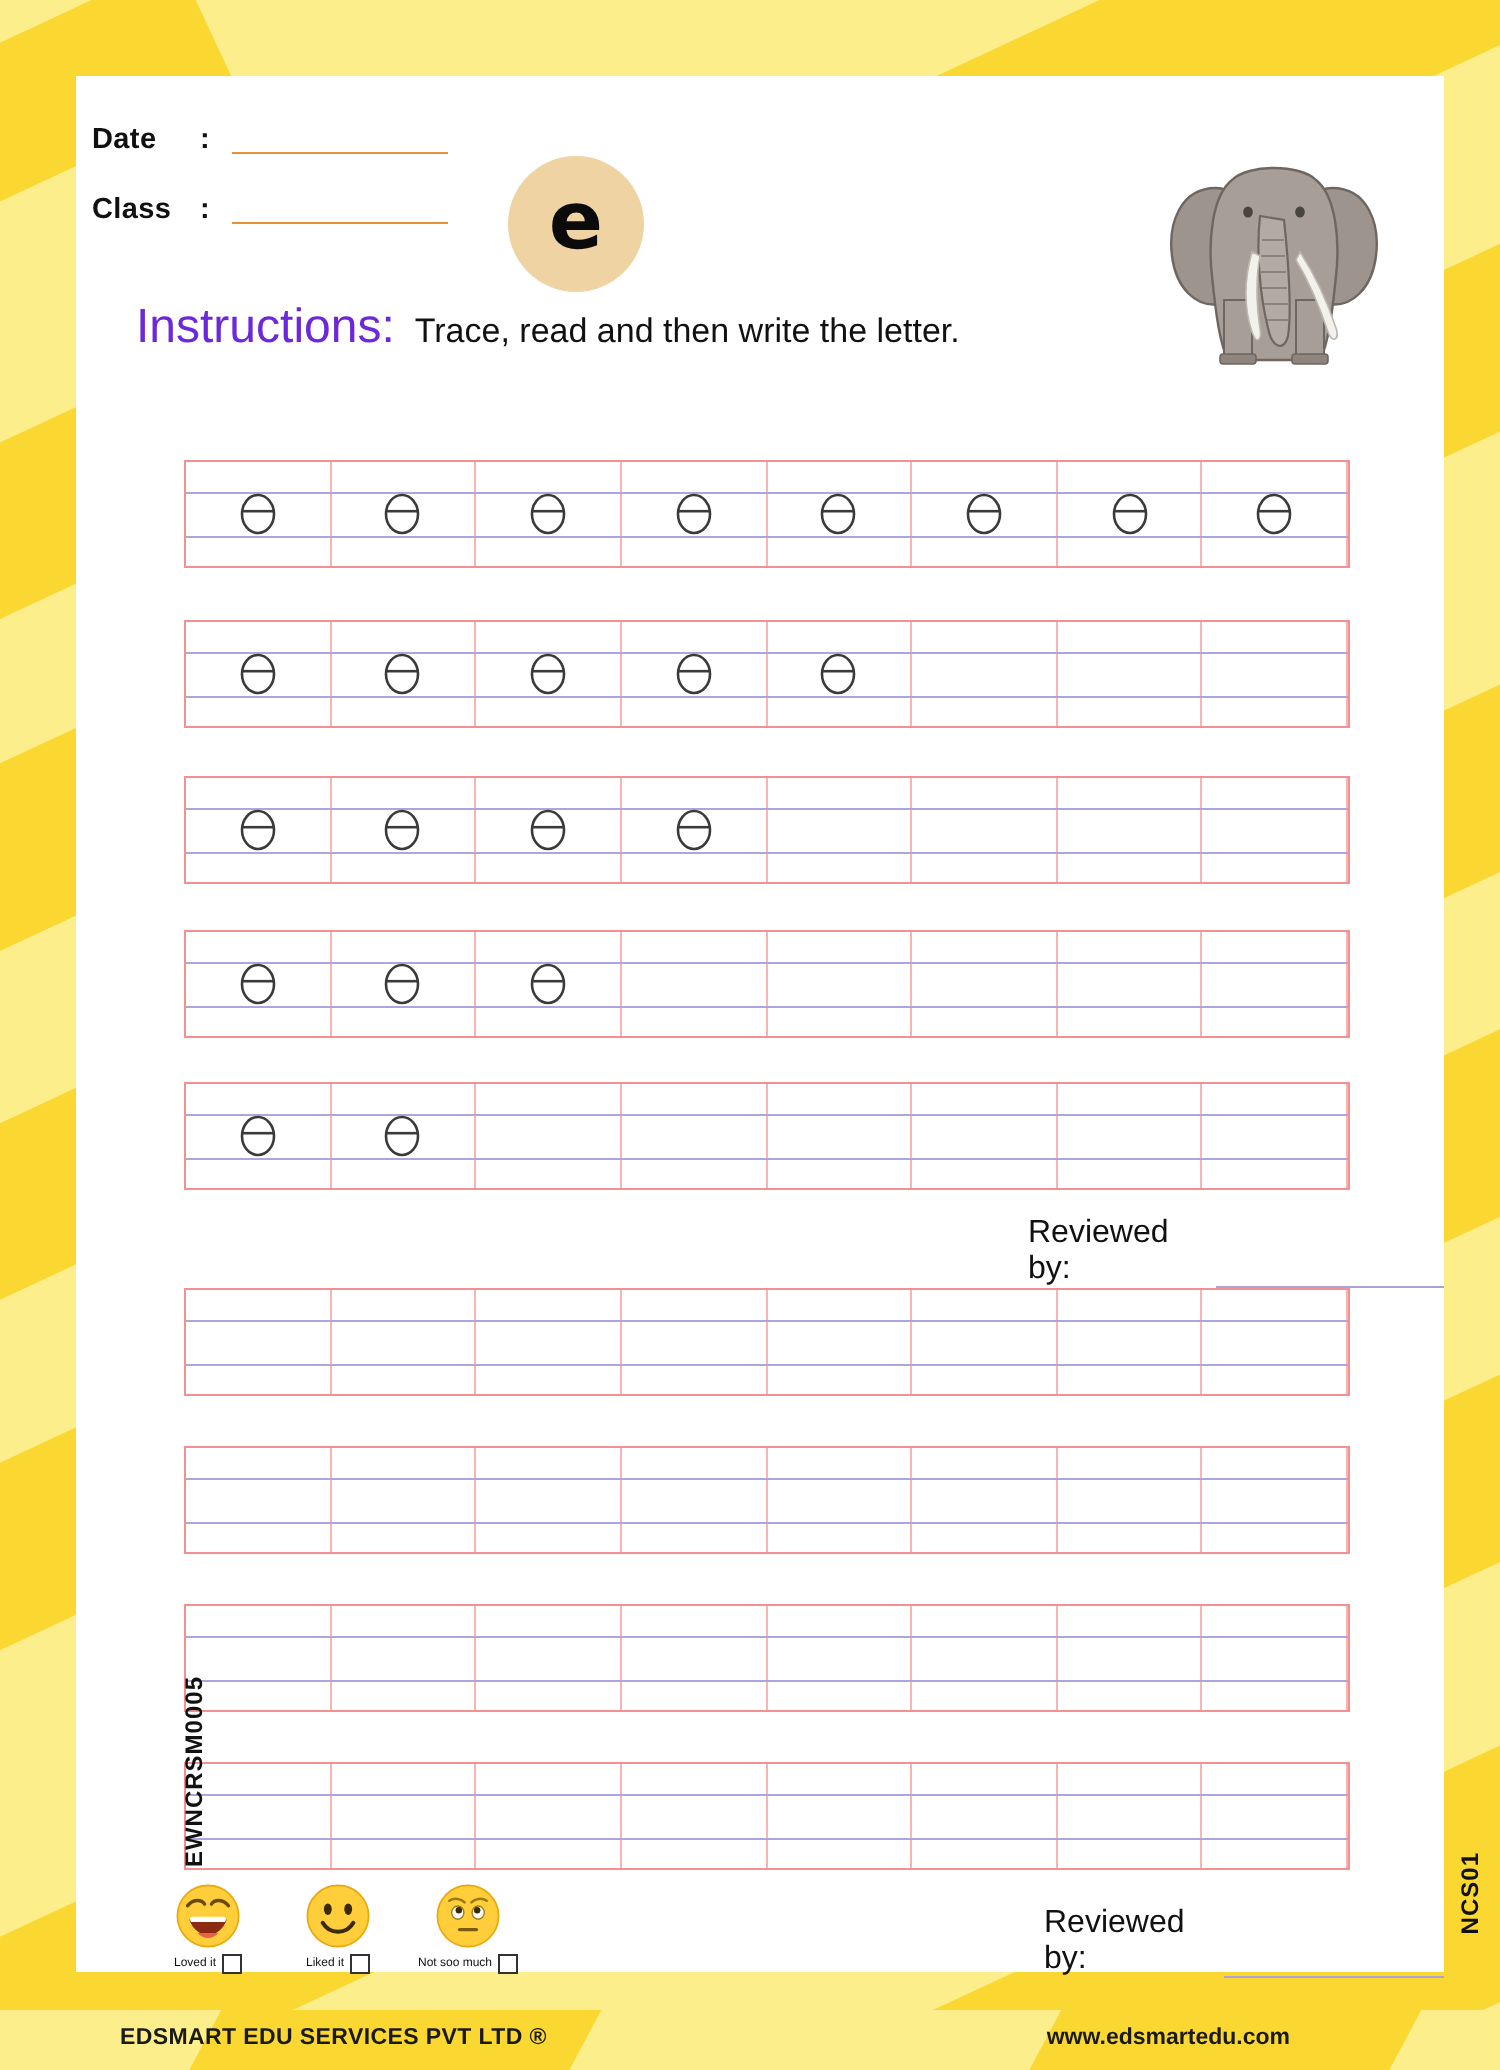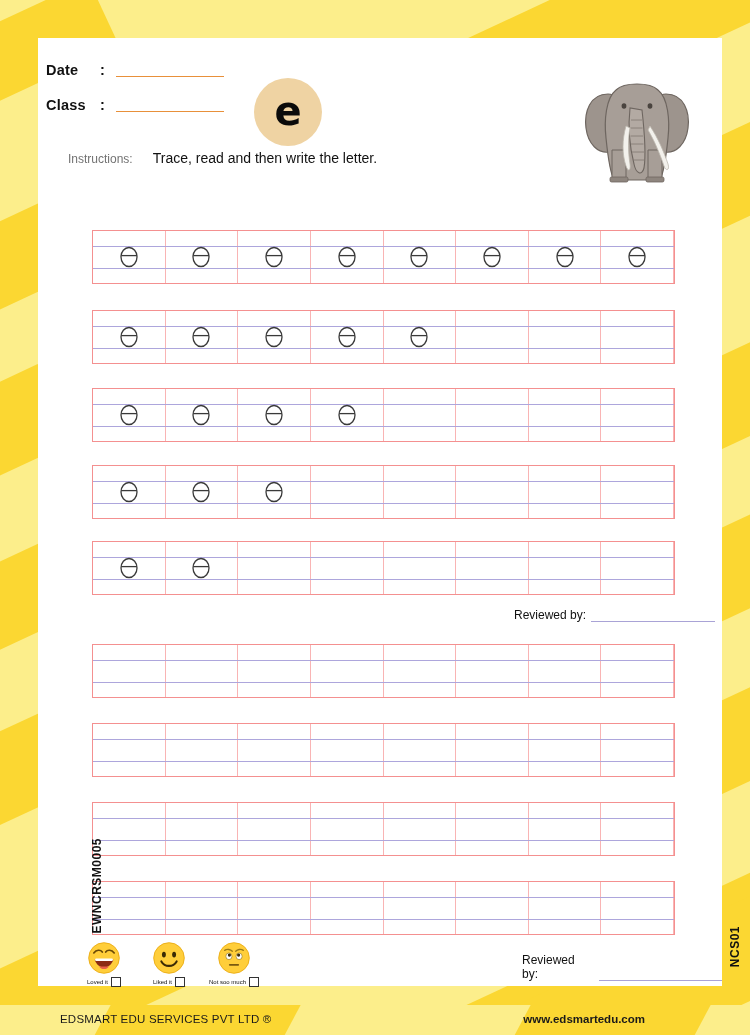--- a/index.html
+++ b/index.html
@@ -121,27 +121,27 @@
   }
 
   #instructions-block {
     position: absolute;
     left: 30px;
     top: 112px;
     display: flex;
     align-items: baseline;
   }
   #instructions-label {
-    font-size: 12px;
-    color: #737373;
+    font-size: 24px;
+    color: #6d28d9;
   }
   #instructions-text {
-    font-size: 14px;
+    font-size: 17px;
     color: #111;
-    margin-left: 20px;
+    margin-left: 10px;
   }
 
   
   #elephant-illustration {
     position: absolute;
     right: 20px;
     top: 26px;
     width: 130px;
     height: 130px;
   }
@@ -196,21 +196,21 @@
     text-decoration: underline;
     text-underline-offset: 3px;
   }
 
   .reviewed-block {
     position: absolute;
     display: flex;
     align-items: flex-end;
   }
   .reviewed-label {
-    font-size: 12px;
+    font-size: 16px;
     color: #111;
   }
   .reviewed-line {
     width: 124px;
     height: 13px;
     border-bottom: 1.2px solid #A9A3D6;
     margin-left: 5px;
   }
   #reviewed-top    { left: 476px; top: 570px; }
   #reviewed-bottom { left: 484px; top: 915px; }
@@ -285,21 +285,21 @@
   }
   .footer-stripe.f1 { left: -130px; }
   .footer-stripe.f2 { left:  290px; }
   .footer-stripe.f3 { left:  700px; }
 
   #footer-company {
     position: absolute;
     left: 60px;
     top: 8px;
     font-size: 11.5px;
-    font-weight: normal;
+    font-weight: bold;
     color: #1a1a1a;
     z-index: 2;
     letter-spacing: .2px;
   }
   #footer-website {
     position: absolute;
     right: 105px;
     top: 8px;
     font-size: 11.5px;
     font-weight: bold;

